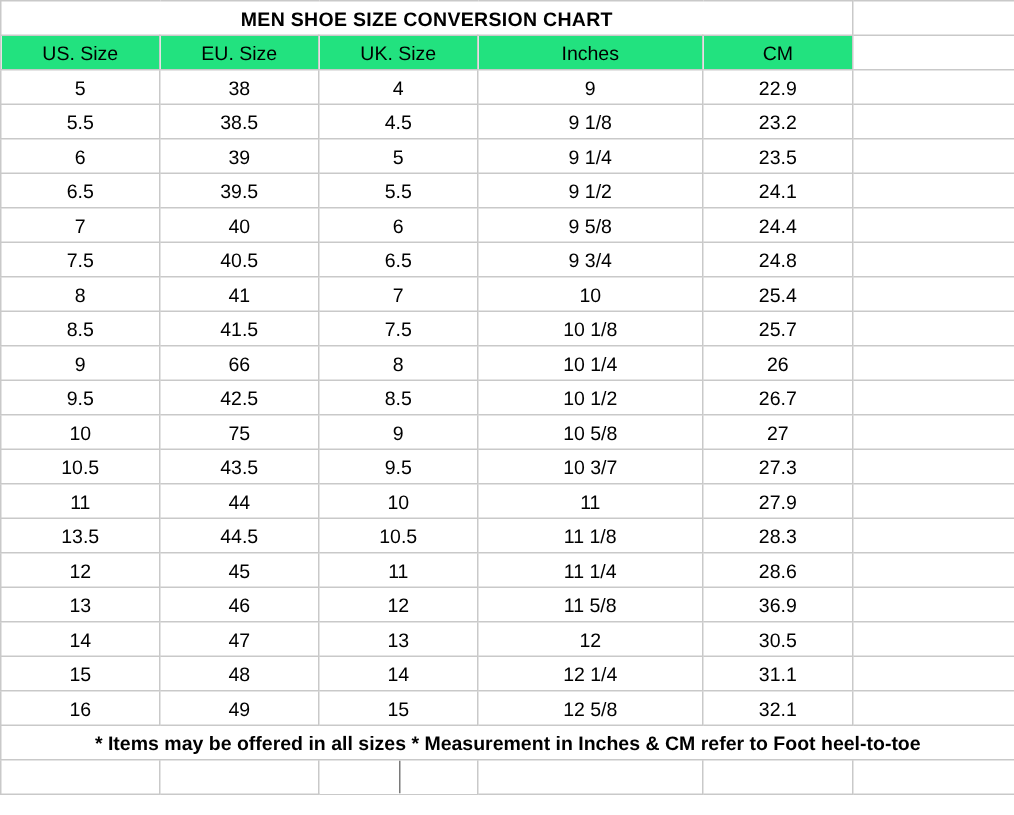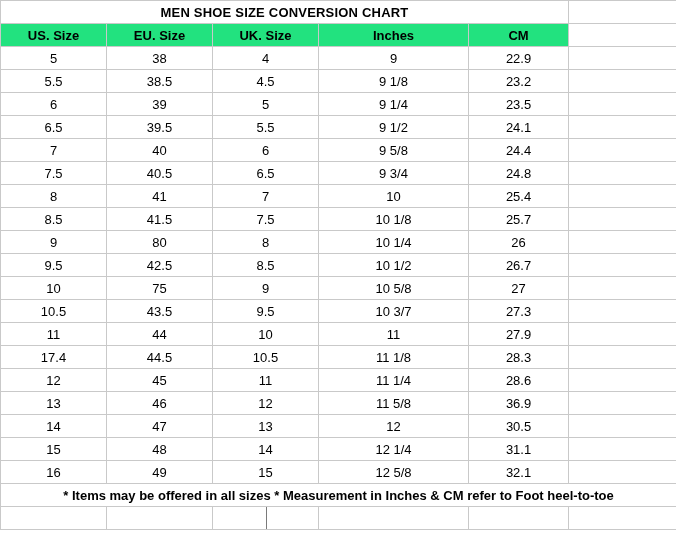--- a/index.html
+++ b/index.html
@@ -55,21 +55,21 @@
     font-size: 16px;
     letter-spacing: 0.2px;
     border-right: 1px solid #c9c9c9;
     margin-left: 32px;
   }
   .blank-cell {
     background: #ffffff;
   }
   .header-row td {
     background: #22e27f;
-    font-weight: bold;
+    font-weight: normal;
     font-size: 13.5px;
     color: #000000;
     height: 26px;
   }
   .header-row td.blank-cell {
     background: #ffffff;
   }
   .data-row td {
     background: #ffffff;
   }
@@ -189,21 +189,21 @@
       <tr class="data-row">
         <td>8.5</td>
         <td>41.5</td>
         <td>7.5</td>
         <td>10 1/8</td>
         <td>25.7</td>
         <td class="blank-cell"></td>
       </tr>
       <tr class="data-row">
         <td>9</td>
-        <td>80</td>
+        <td>66</td>
         <td>8</td>
         <td>10 1/4</td>
         <td>26</td>
         <td class="blank-cell"></td>
       </tr>
       <tr class="data-row">
         <td>9.5</td>
         <td>42.5</td>
         <td>8.5</td>
         <td>10 1/2</td>
@@ -228,21 +228,21 @@
       </tr>
       <tr class="data-row">
         <td>11</td>
         <td>44</td>
         <td>10</td>
         <td>11</td>
         <td>27.9</td>
         <td class="blank-cell"></td>
       </tr>
       <tr class="data-row">
-        <td>17.4</td>
+        <td>13.5</td>
         <td>44.5</td>
         <td>10.5</td>
         <td>11 1/8</td>
         <td>28.3</td>
         <td class="blank-cell"></td>
       </tr>
       <tr class="data-row">
         <td>12</td>
         <td>45</td>
         <td>11</td>

